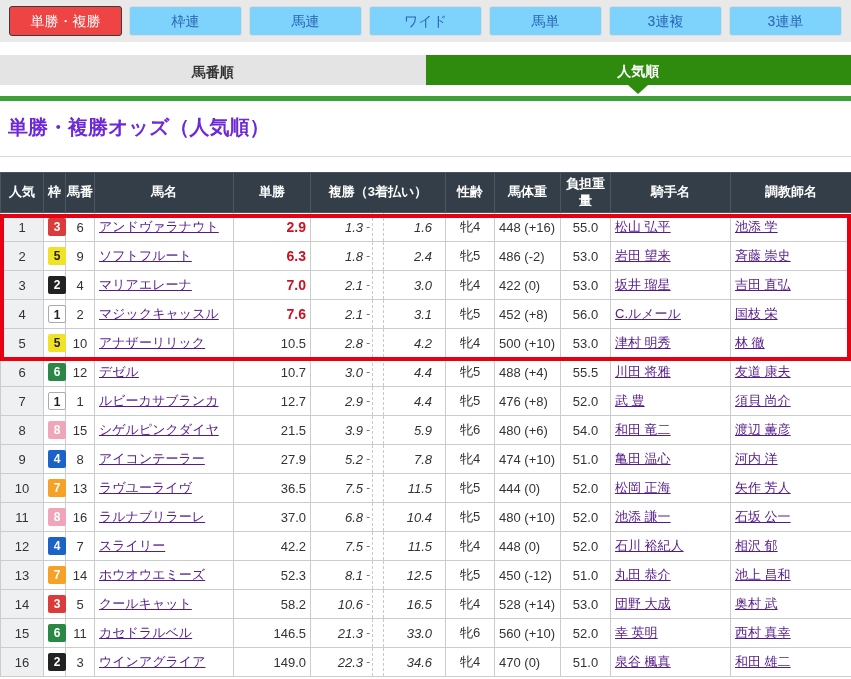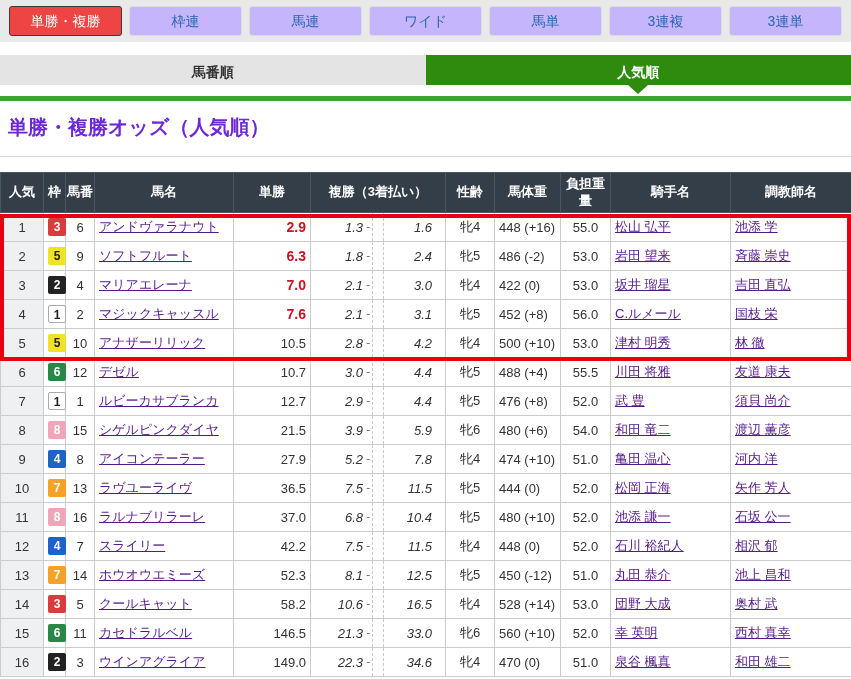--- a/index.html
+++ b/index.html
@@ -11,38 +11,38 @@
     color: #333;
   }
   
   .bet-strip {
     height: 42px; background: #e9e9e9;
     display: flex; align-items: center;
     padding: 0 9px; gap: 7px;
   }
   .bet-tab {
     flex: 1; height: 30px; line-height: 28px;
-    text-align: center; background: #c4b5fd;
+    text-align: center; background: #7dd3fc;
     border: 1px solid #dcdcdc; border-radius: 3px;
     color: #2a64b2; font-size: 14px; cursor: pointer;
     white-space: nowrap; overflow: hidden;
   }
   .bet-tab.active {
     background: #ef4444; border-color: #3b3b3b;
     color: #fff; font-weight: normal;
   }
   
   .sort-tabs { margin-top: 13px; height: 30px; display: flex; }
   .sort-tab {
     flex: 1; line-height: 35px; text-align: center;
     font-size: 14px; font-weight: bold;
     background: #e4e4e4; color: #333;
     position: relative; cursor: pointer;
   }
-  .sort-tab.active { background: #2e8b0e; color: #fff; }
+  .sort-tab.active { background: #2e8b0e; color: #fff; font-family: Liberation Mono, monospace; }
   .sort-tab.active::after {
     content: ""; position: absolute; left: 50%; bottom: -9px;
     margin-left: -10px; width: 0; height: 0;
     border-left: 10px solid transparent;
     border-right: 10px solid transparent;
     border-top: 9px solid #2e8b0e;
   }
   .green-rule { margin-top: 11px; height: 5px; background: #3fa037; }
   .page-title { padding: 13px 8px 15px; font-size: 20px; font-weight: bold; color: #6d28d9; }
   .divider { height: 1px; background: #d9d9d9; }

